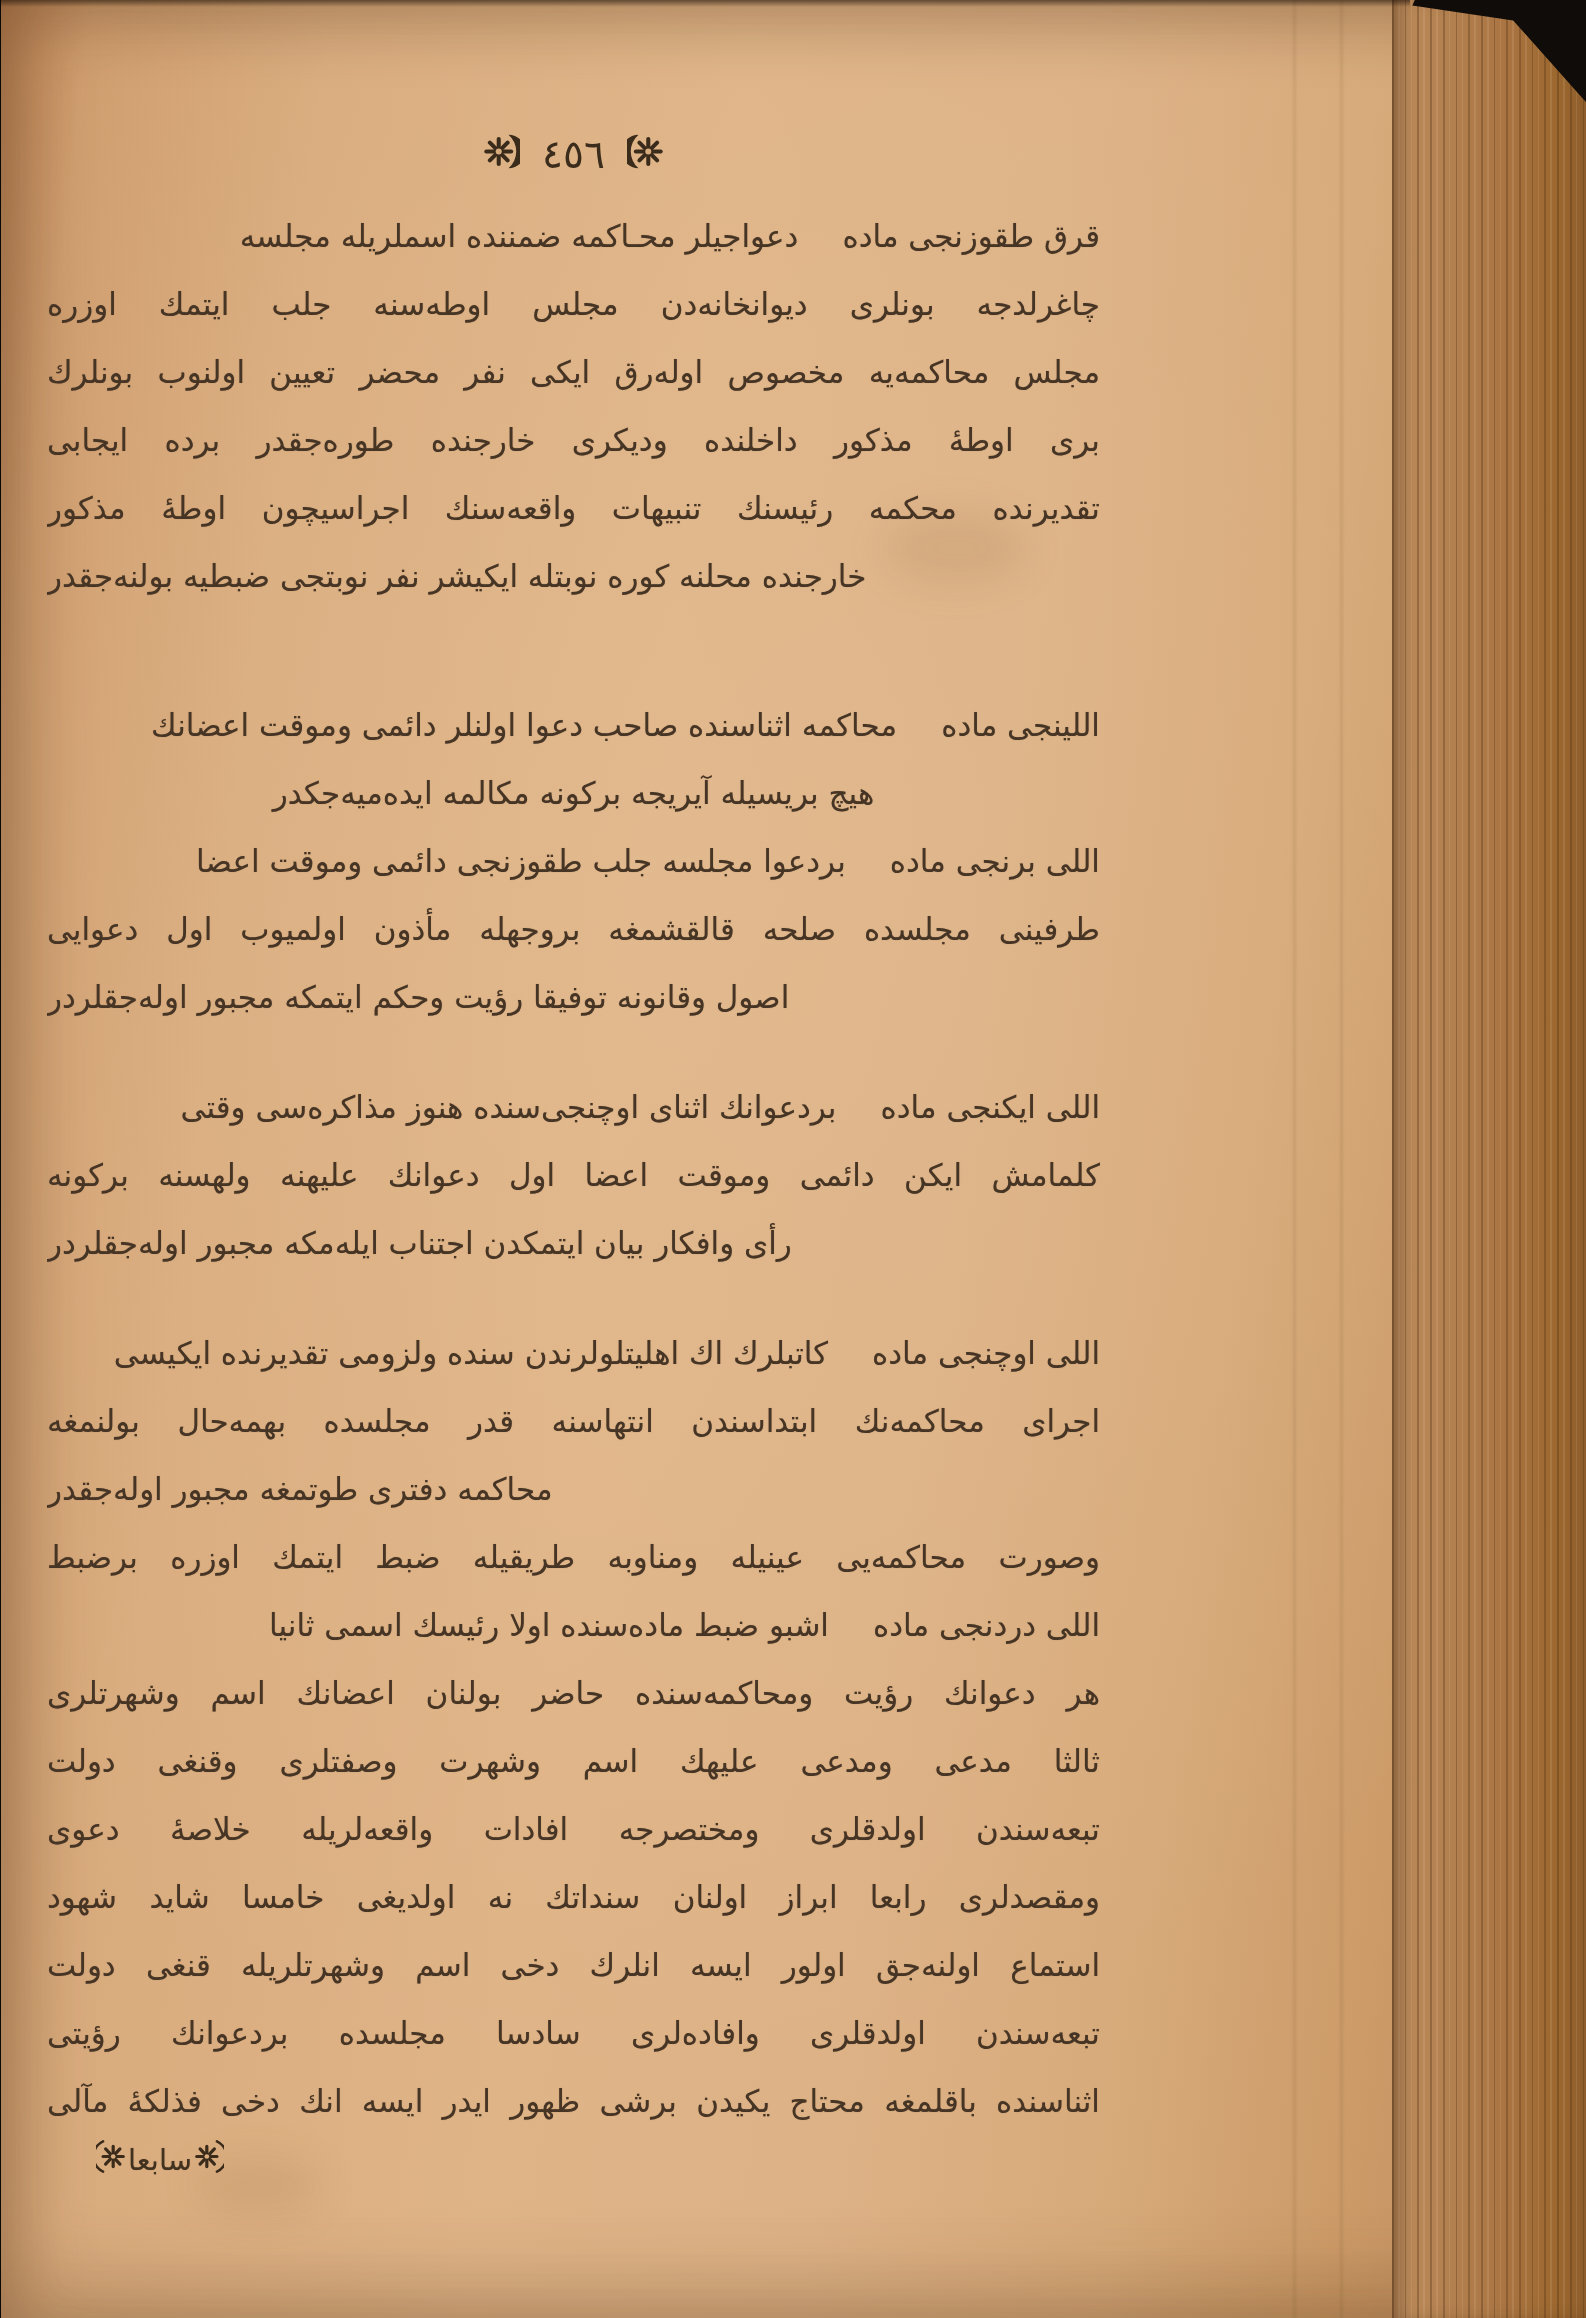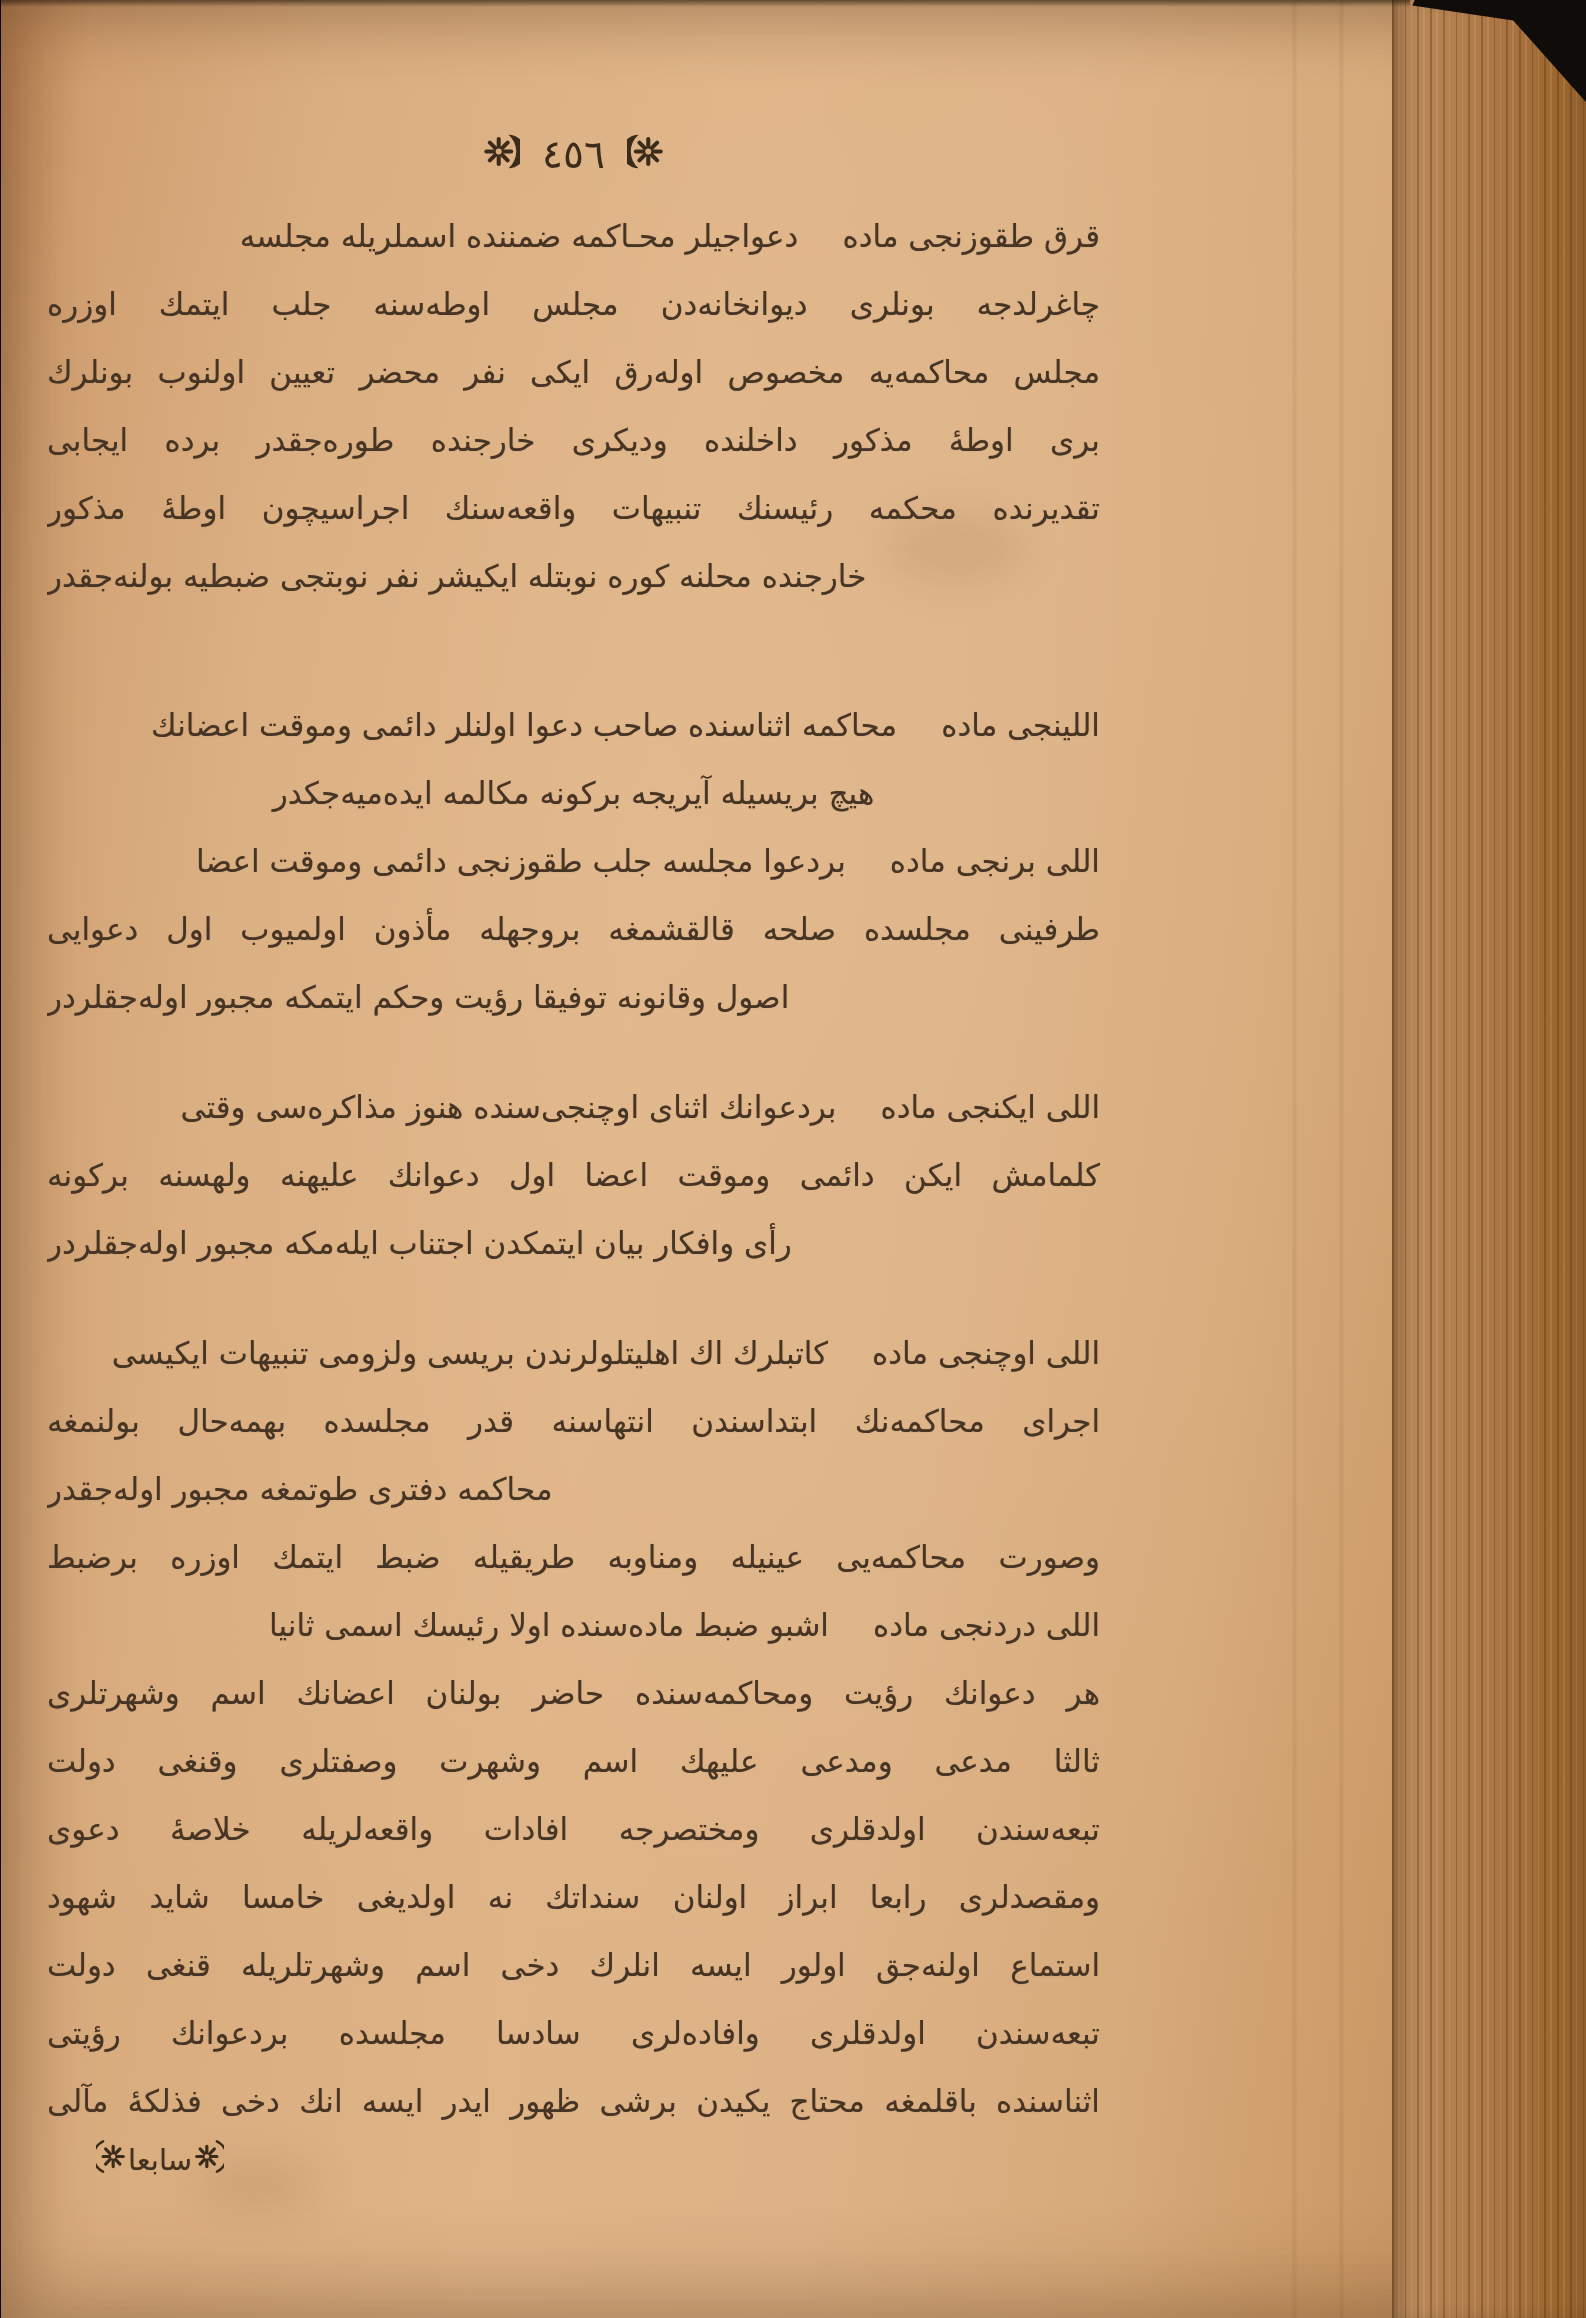--- a/index.html
+++ b/index.html
@@ -135,21 +135,21 @@
           <div class="line first">
             <span class="heading">اللى ايكنجى ماده</span>
             <span class="rest">بردعوانك اثناى اوچنجى‌سنده هنوز مذاكره‌سى وقتى</span>
           </div>
           <div class="line body">كلمامش ايكن دائمى وموقت اعضا اول دعوانك عليهنه ولهسنه بركونه</div>
           <div class="line last-left">رأى وافكار بيان ايتمكدن اجتناب ايله‌مكه مجبور اوله‌جقلردر</div>
         </div>
         <div class="article gap-small">
           <div class="line first">
             <span class="heading">اللى اوچنجى ماده</span>
-            <span class="rest">كاتبلرك اك اهليتلولرندن بريسى ولزومى تنبيهات ايكيسى</span>
+            <span class="rest">كاتبلرك اك اهليتلولرندن سنده ولزومى تقديرنده ايكيسى</span>
           </div>
           <div class="line body">اجراى محاكمه‌نك ابتداسندن انتهاسنه قدر مجلسده بهمه‌حال بولنمغه</div>
           <div class="line last-left">محاكمه دفترى طوتمغه مجبور اوله‌جقدر</div>
           <div class="line body">وصورت محاكمه‌يى عينيله ومناوبه طريقيله ضبط ايتمك اوزره برضبط</div>
         </div>
         <div class="article">
           <div class="line first">
             <span class="heading">اللى دردنجى ماده</span>
             <span class="rest">اشبو ضبط ماده‌سنده اولا رئيسك اسمى ثانيا</span>
           </div>

